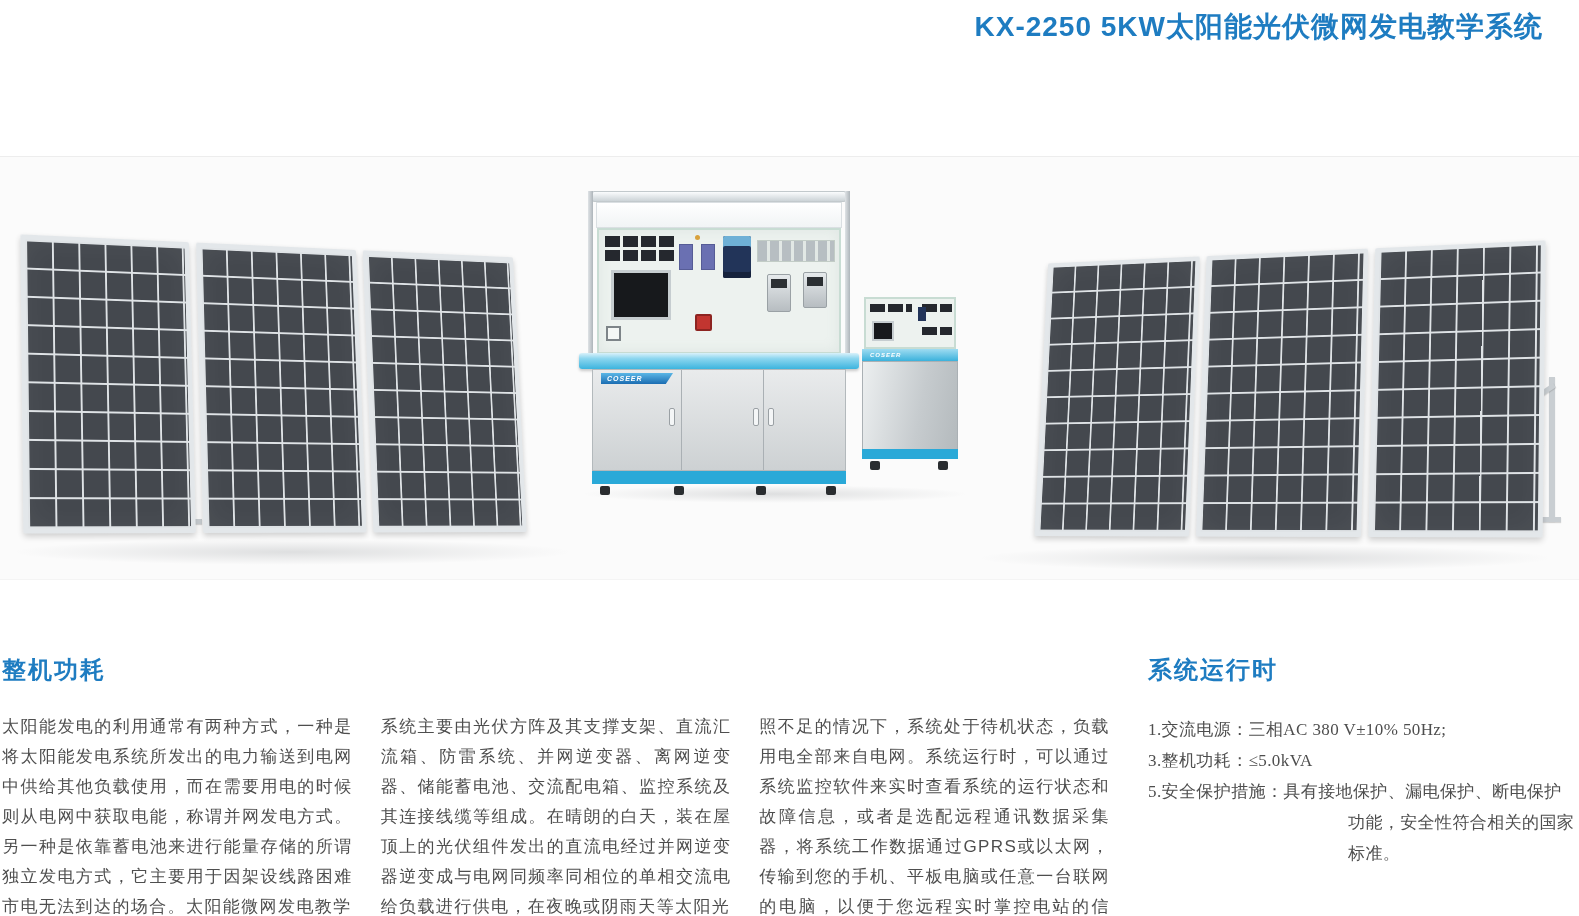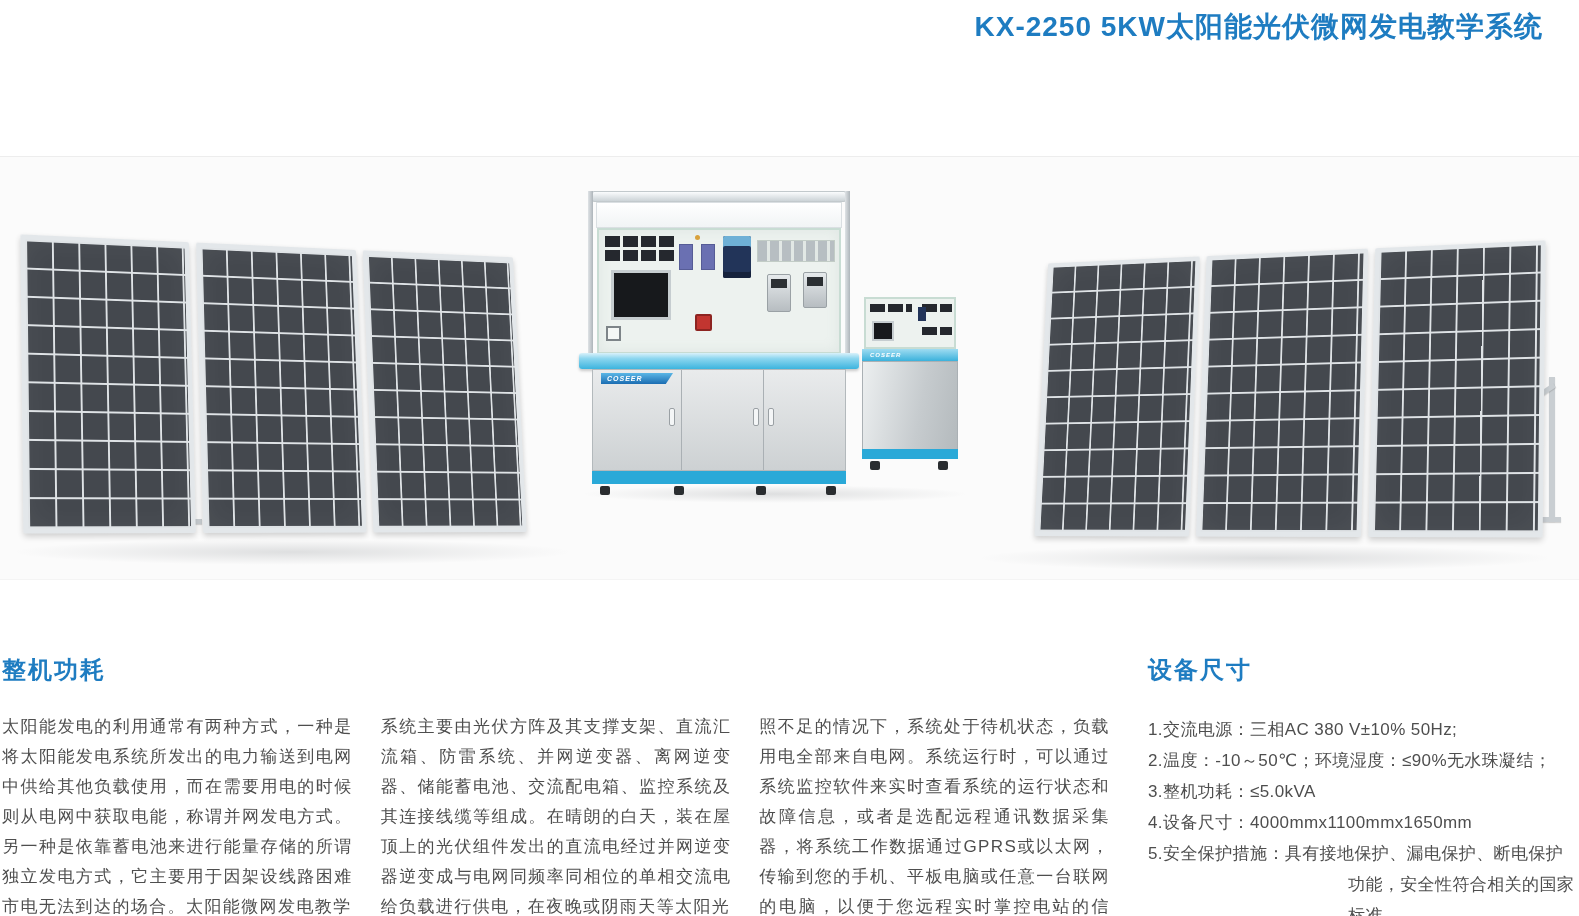--- a/index.html
+++ b/index.html
@@ -86,21 +86,21 @@
   .batt-body{position:absolute;left:0;right:0;top:64px;height:88px;background:linear-gradient(100deg,#eceff0 0%,#c6cbce 60%,#b4babd 100%);border:1px solid #aab0b4;}
   .batt-base{position:absolute;left:0;right:0;top:152px;height:10px;background:#2aa9d8;}
   .batt .caster{top:164px;}
   
   .section-heading{position:absolute;font-size:24px;font-weight:bold;color:#1e7cc1;letter-spacing:2px;white-space:nowrap;}
   .intro-heading{left:2px;top:654px;}
   .specs-heading{left:1148px;top:654px;}
   .intro-cols{position:absolute;left:2px;top:712px;width:1108px;display:flex;gap:28px;}
   .intro-col{width:351px;font-size:17px;line-height:30px;letter-spacing:1.4px;text-align:justify;color:#4e4e4e;}
   .specs-list{position:absolute;left:1148px;top:714px;width:430px;font-size:17px;color:#4e4e4e;}
-  .spec-item{line-height:31px;letter-spacing:0.4px;}
+  .spec-item{line-height:31px;letter-spacing:0.4px;font-family:Liberation Serif, serif;}
   .spec-item.hanging{padding-left:200px;text-indent:-200px;}
 </style>
 </head>
 <body>
 
 <div class="page-title">KX-2250 5KW太阳能光伏微网发电教学系统</div>
 
 <div class="photo">
 
   <div class="shadow" style="left:10px;top:382px;width:565px;height:26px;"></div>
@@ -190,20 +190,18 @@
   </div>
 </div>
 
 <div class="section-heading intro-heading">整机功耗</div>
 <div class="intro-cols">
   <div class="intro-col">太阳能发电的利用通常有两种方式，一种是将太阳能发电系统所发出的电力输送到电网中供给其他负载使用，而在需要用电的时候则从电网中获取电能，称谓并网发电方式。另一种是依靠蓄电池来进行能量存储的所谓独立发电方式，它主要用于因架设线路困难市电无法到达的场合。太阳能微网发电教学</div>
   <div class="intro-col">系统主要由光伏方阵及其支撑支架、直流汇流箱、防雷系统、并网逆变器、离网逆变器、储能蓄电池、交流配电箱、监控系统及其连接线缆等组成。在晴朗的白天，装在屋顶上的光伏组件发出的直流电经过并网逆变器逆变成与电网同频率同相位的单相交流电给负载进行供电，在夜晚或阴雨天等太阳光</div>
   <div class="intro-col">照不足的情况下，系统处于待机状态，负载用电全部来自电网。系统运行时，可以通过系统监控软件来实时查看系统的运行状态和故障信息，或者是选配远程通讯数据采集器，将系统工作数据通过GPRS或以太网，传输到您的手机、平板电脑或任意一台联网的电脑，以便于您远程实时掌控电站的信息。</div>
 </div>
 
-<div class="section-heading specs-heading">设备尺寸</div>
+<div class="section-heading specs-heading">系统运行时</div>
 <div class="specs-list">
   <div class="spec-item">1.交流电源：三相AC 380 V±10% 50Hz;</div>
-  <div class="spec-item">2.温度：-10～50℃；环境湿度：≤90%无水珠凝结；</div>
   <div class="spec-item">3.整机功耗：≤5.0kVA</div>
-  <div class="spec-item">4.设备尺寸：4000mmx1100mmx1650mm</div>
   <div class="spec-item hanging">5.安全保护措施：具有接地保护、漏电保护、断电保护功能，安全性符合相关的国家标准。</div>
 </div>
 
 </body></html>

